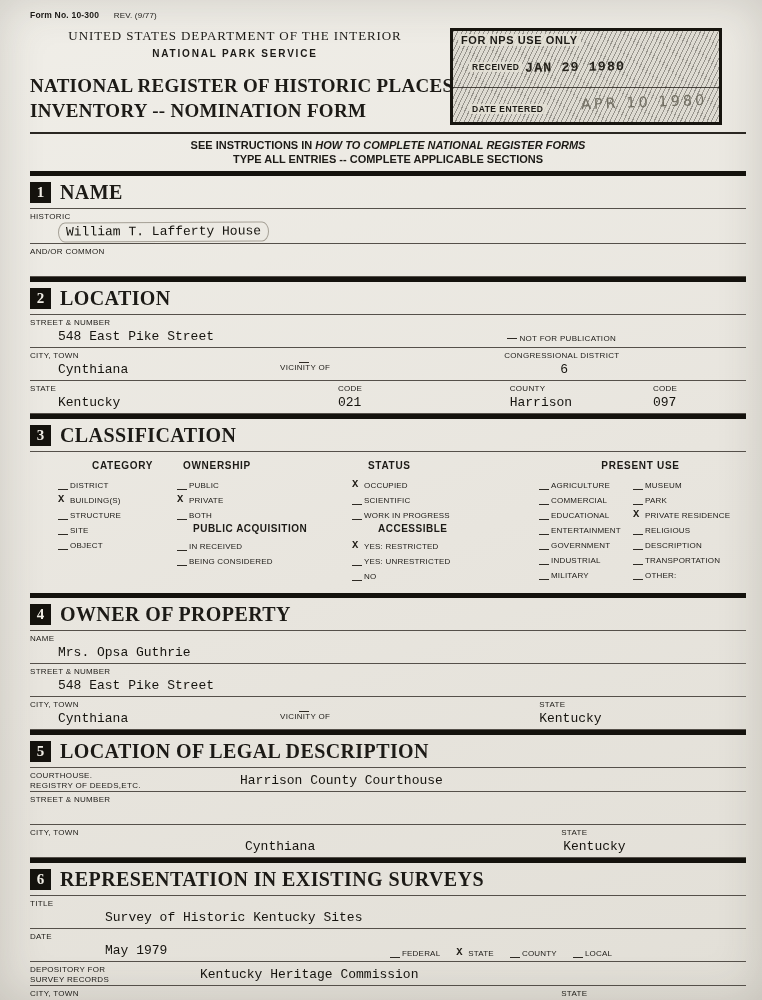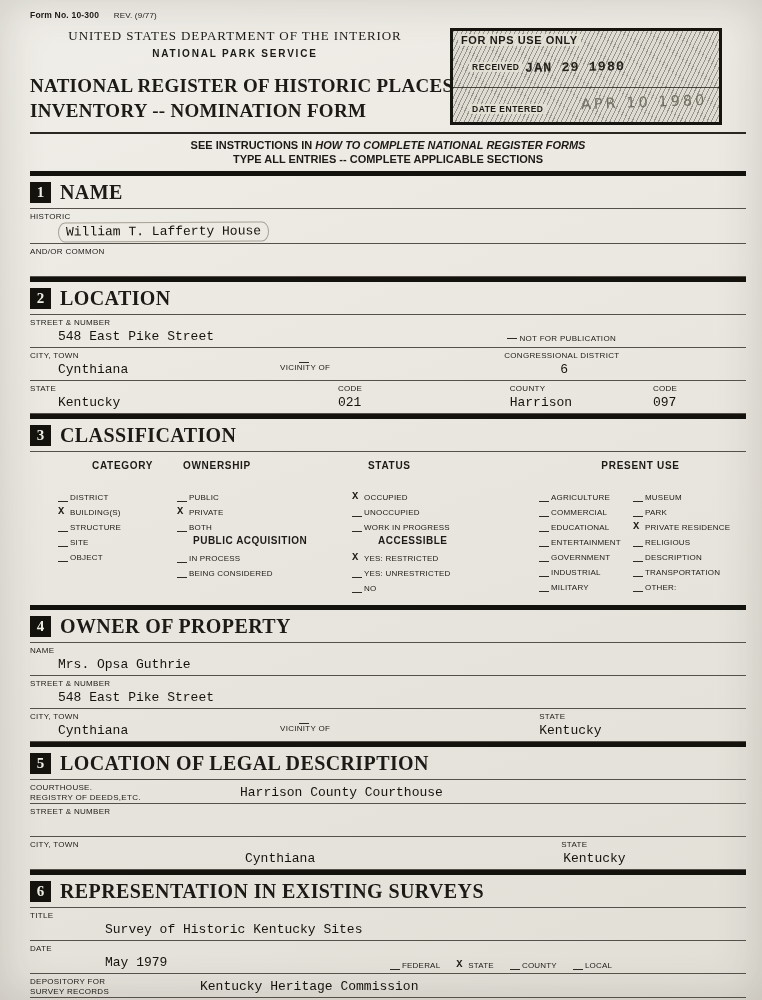--- a/index.html
+++ b/index.html
@@ -83,21 +83,21 @@
   .inline-check { display:inline-flex; align-items:center; height:15px; font-size:8px; letter-spacing:.3px; }
   .nfp { margin:0 130px 1px 0; }
   .vic { margin-bottom:3px;flex-direction:column; }
   .checks-row { display:inline-flex; align-items:center; margin-bottom:3px; }
   .checks-row .check-item { margin-right:16px; }
 
   
   .classif { display:flex; padding:7px 0 12px; }
   .c-col { }
   .c-cat { width:145px; } .c-own { width:175px; } .c-status { width:185px; } .c-use { flex:1; }
-  .c-head { font-size:10px; font-weight:700; letter-spacing:.7px; margin:1px 0 16px; }
+  .c-head { font-size:10px; font-weight:700; letter-spacing:.7px; margin:1px 0 4px; }
   .c-cat .c-head { padding-left:62px; }
   .c-own .c-head { padding-left:8px; }
   .c-status .c-head { padding-left:18px; }
   .c-use .c-head { text-align:center; }
   .c-subhead { font-size:10px; font-weight:700; letter-spacing:.5px; padding:3px 0 2px; }
   .c-own .c-subhead { padding-left:18px; }
   .c-status .c-subhead { padding-left:28px; }
   .c-cat .checks-col { padding-left:28px; }
   .c-own .checks-col { padding-left:2px; }
   .c-status .checks-col { padding-left:2px; }
@@ -255,38 +255,38 @@
           </span>
           <span class="check-item">
             <span class="mark"></span>
             <span class="check-label">BOTH</span>
           </span>
         </div>
       <div class="c-subhead">PUBLIC ACQUISITION</div>
       <div class="checks-col">
           <span class="check-item">
             <span class="mark"></span>
-            <span class="check-label">IN PROCESS</span>
+            <span class="check-label">IN RECEIVED</span>
           </span>
           <span class="check-item">
             <span class="mark"></span>
             <span class="check-label">BEING CONSIDERED</span>
           </span>
         </div>
     </div>
     <div class="c-col c-status">
       <div class="c-head">STATUS</div>
       <div class="checks-col">
           <span class="check-item">
             <span class="mark checked">X</span>
             <span class="check-label">OCCUPIED</span>
           </span>
           <span class="check-item">
             <span class="mark"></span>
-            <span class="check-label">UNOCCUPIED</span>
+            <span class="check-label">SCIENTIFIC</span>
           </span>
           <span class="check-item">
             <span class="mark"></span>
             <span class="check-label">WORK IN PROGRESS</span>
           </span>
         </div>
       <div class="c-subhead">ACCESSIBLE</div>
       <div class="checks-col">
           <span class="check-item">
             <span class="mark checked">X</span>

